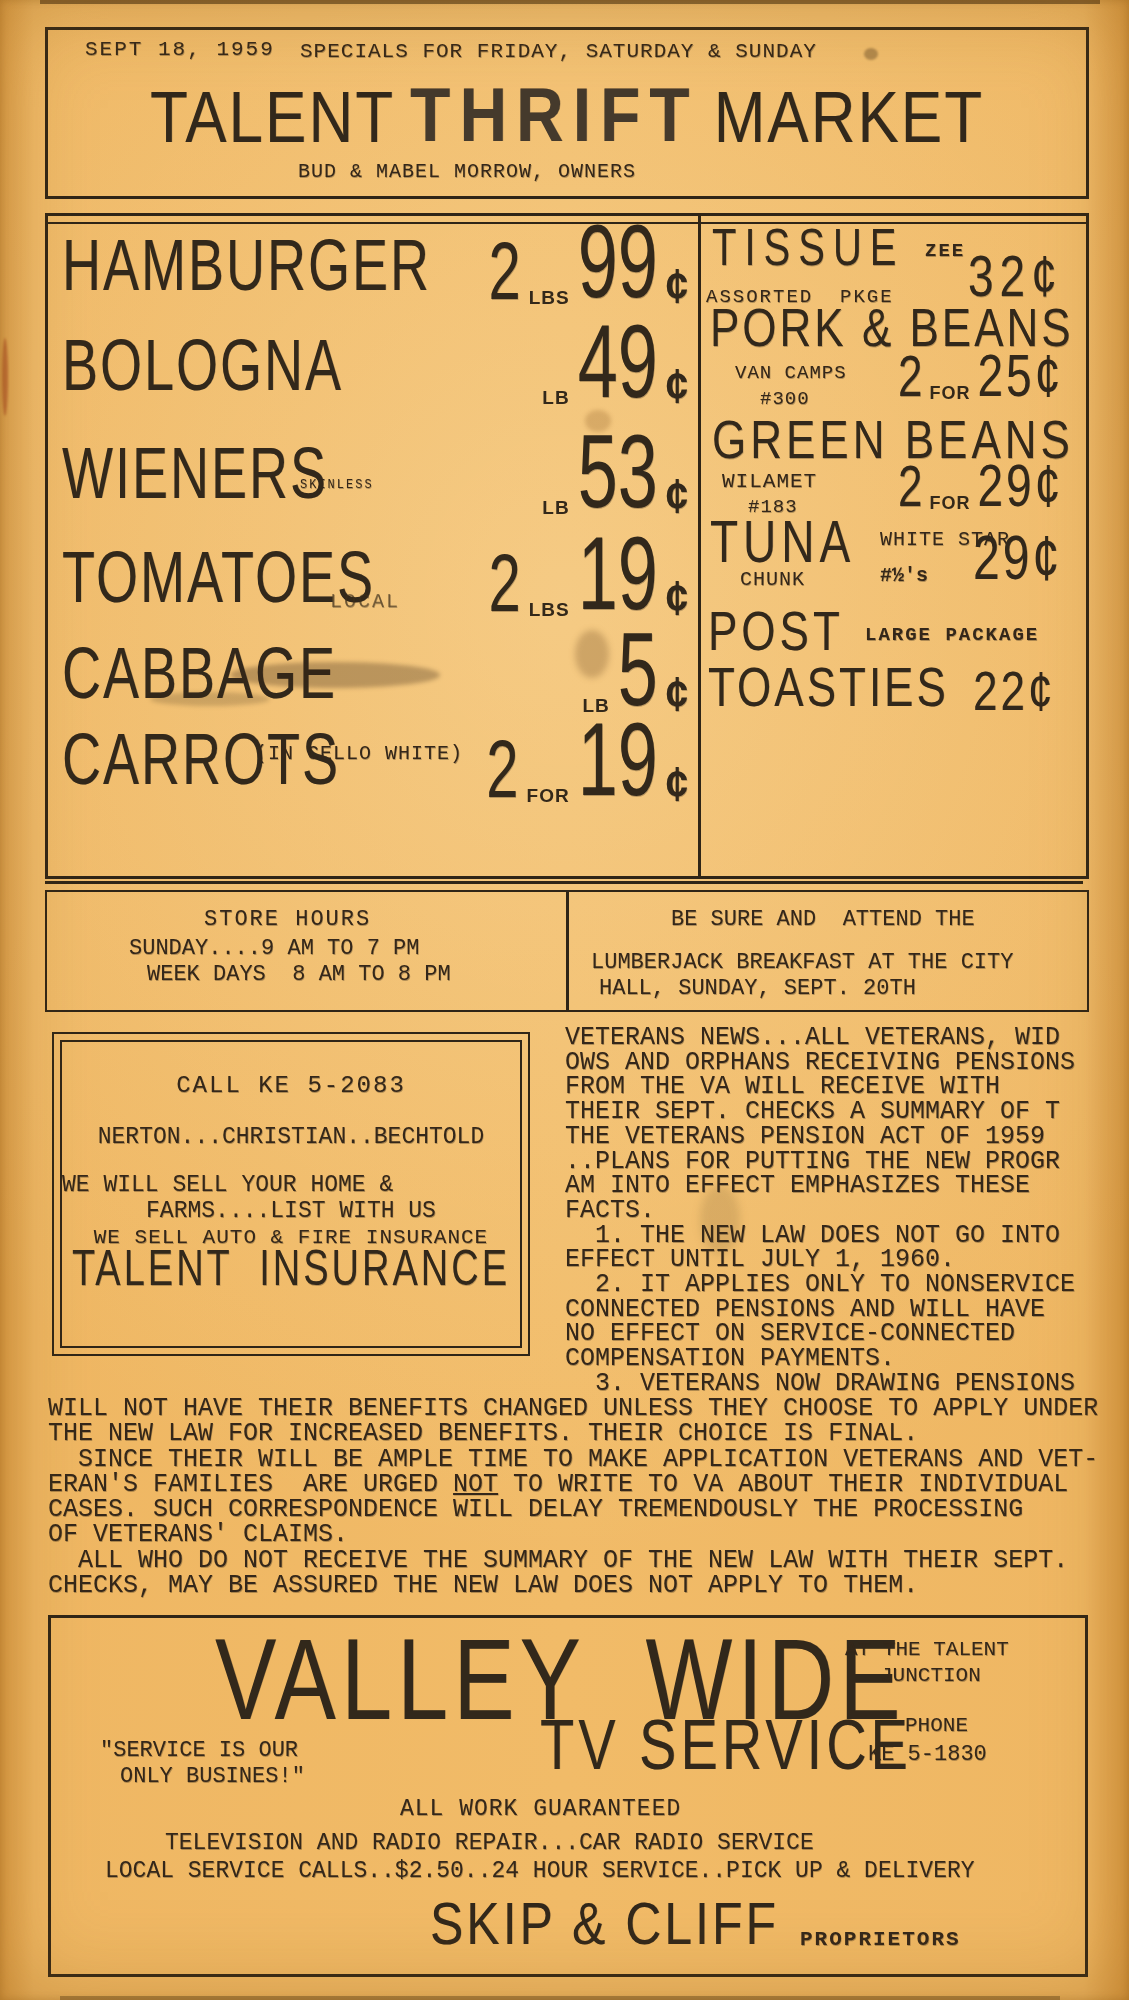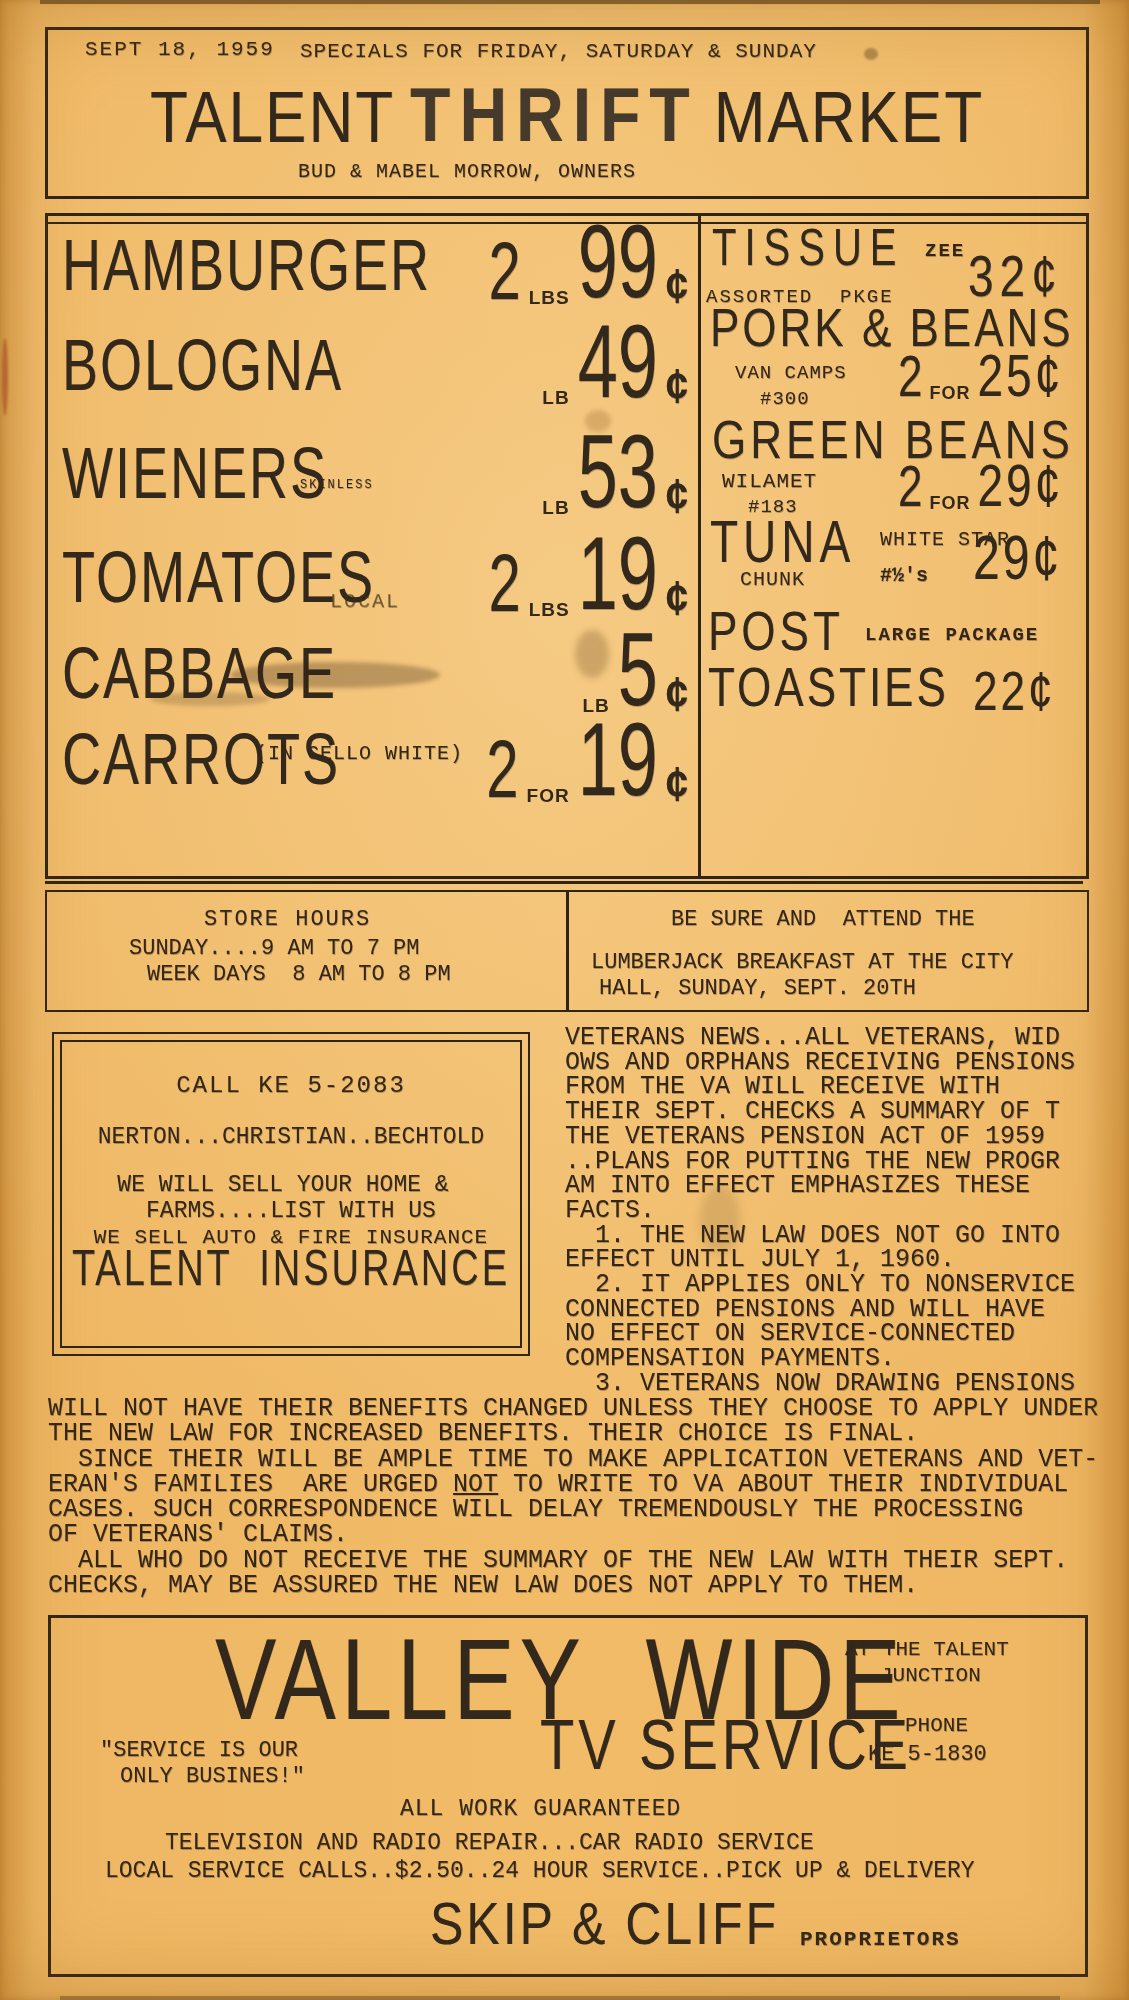--- a/index.html
+++ b/index.html
@@ -144,21 +144,21 @@
     <span class="abs tw" style="left:100px;top:70px;font-size:22px">WEEK DAYS  8 AM TO 8 PM</span>
     <span class="abs tw" style="left:624px;top:15px;font-size:22px">BE SURE AND  ATTEND THE</span>
     <span class="abs tw" style="left:544px;top:58px;font-size:22px">LUMBERJACK BREAKFAST AT THE CITY</span>
     <span class="abs tw" style="left:552px;top:84px;font-size:22px">HALL, SUNDAY, SEPT. 20TH</span>
   </div>
 
   <div class="thinbox" style="left:52px;top:1032px;width:474px;height:320px">
     <div class="abs" style="inset:6px;border:2px solid #2f2517">
       <span class="abs tw" style="left:0;right:0;top:30px;text-align:center;font-size:24px;letter-spacing:2px">CALL KE 5-2083</span>
       <span class="abs tw" style="left:0;right:0;top:82px;text-align:center;font-size:23px">NERTON...CHRISTIAN..BECHTOLD</span>
-      <span class="abs tw" style="left:0;right:16px;top:130px;text-align:center;font-size:23px">WE WILL SELL YOUR HOME &amp;</span>
+      <span class="abs tw" style="left:0;right:16px;top:130px;font-size:23px">WE WILL SELL YOUR HOME &amp;</span>
       <span class="abs tw" style="left:0;right:0;top:156px;text-align:center;font-size:23px">FARMS....LIST WITH US</span>
       <span class="abs tw" style="left:0;right:0;top:184px;text-align:center;font-size:21px;letter-spacing:1px">WE SELL AUTO &amp; FIRE INSURANCE</span>
       <div class="abs" style="left:0;right:0;top:212px;text-align:center">
         <span class="big num" style="font-size:38px;transform:scaleY(1.3);letter-spacing:3px">TALENT  INSURANCE</span>
       </div>
     </div>
   </div>
 
   <div class="abs tw pre" style="left:565px;top:1026px;width:536px;font-size:25px;line-height:24.7px">VETERANS NEWS...ALL VETERANS, WID
 OWS AND ORPHANS RECEIVING PENSIONS

